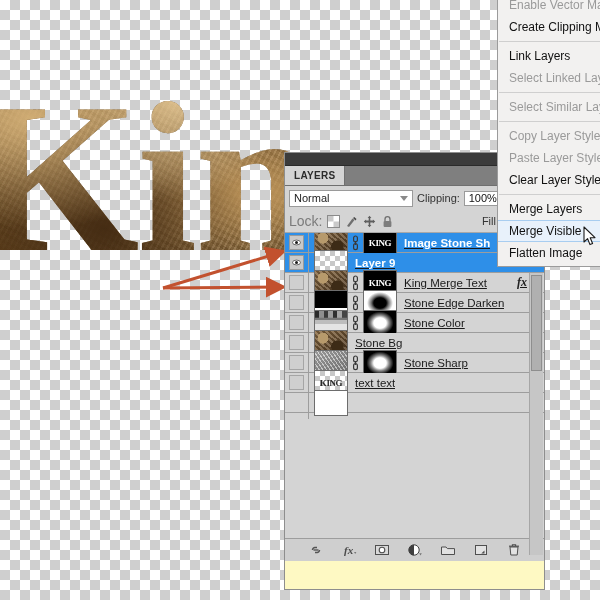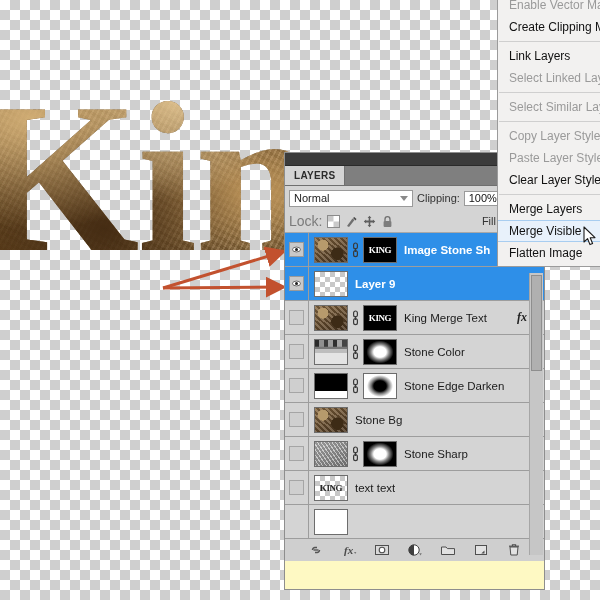--- a/index.html
+++ b/index.html
@@ -99,23 +99,23 @@
   }
   .lock-label{color:#7b7b7b;font-size:14px;}
   .lock-ico{width:13px;height:13px;display:block;}
   #lock-spacer{flex:1;}
 
   #layer-list{
     position:relative;background:#d4d4d4;
     height:305px;overflow:hidden;
   }
   .layer-row{
-    height:34px;display:flex;align-items:center;
+    height:20px;display:flex;align-items:center;
     border-bottom:1px solid #9d9d9d;
-    background:#d4d4d4;position:relative;box-sizing:border-box;
+    background:#d4d4d4;position:relative;box-sizing:border-box;text-decoration:underline;
   }
   .layer-row.selected{background:#2e8fe8;}
   .eye-cell{
     width:24px;height:33px;display:flex;align-items:center;justify-content:center;
     border-right:1px solid #9d9d9d;box-sizing:border-box;
   }
   .eye-box{width:15px;height:15px;border:1px solid #9a9a9a;background:#c9c9c9;display:flex;align-items:center;justify-content:center;box-sizing:border-box;}
   .eye-box.off{background:#cfcfcf;border-color:#a5a5a5;}
   .thumbs{display:flex;align-items:center;gap:3px;padding-left:5px;}
   .thumb{
@@ -332,45 +332,45 @@
           <svg style="width:8px;height:8px" viewBox="0 0 8 8">
             <path d="M1 2.5 L7 2.5 L4 6 Z" fill="#333"></path>
           </svg>
         </div>
       </div>
       <div class="layer-row">
         <div class="eye-cell">
           <div class="eye-box off"></div>
         </div>
         <div class="thumbs">
+          <div class="thumb black-grad"></div>
+          <svg class="link-ico" viewBox="0 0 9 16">
+            <rect x="2.6" y="1" width="3.8" height="6" rx="1.9" fill="none" stroke="#3a3a3a" stroke-width="1.2"></rect>
+            <rect x="2.6" y="8.6" width="3.8" height="6" rx="1.9" fill="none" stroke="#3a3a3a" stroke-width="1.2"></rect>
+            <path d="M4.5 6 V10" stroke="#3a3a3a" stroke-width="1.2"></path>
+          </svg>
+          <div class="thumb mask-black"></div>
+        </div>
+        <div class="layer-name">Stone Edge Darken</div>
+        <div class="row-right"></div>
+      </div>
+      <div class="layer-row">
+        <div class="eye-cell">
+          <div class="eye-box off"></div>
+        </div>
+        <div class="thumbs">
           <div class="thumb bw-bars"></div>
           <svg class="link-ico" viewBox="0 0 9 16">
             <rect x="2.6" y="1" width="3.8" height="6" rx="1.9" fill="none" stroke="#3a3a3a" stroke-width="1.2"></rect>
             <rect x="2.6" y="8.6" width="3.8" height="6" rx="1.9" fill="none" stroke="#3a3a3a" stroke-width="1.2"></rect>
             <path d="M4.5 6 V10" stroke="#3a3a3a" stroke-width="1.2"></path>
           </svg>
           <div class="thumb mask-white"></div>
         </div>
         <div class="layer-name">Stone Color</div>
-        <div class="row-right"></div>
-      </div>
-      <div class="layer-row">
-        <div class="eye-cell">
-          <div class="eye-box off"></div>
-        </div>
-        <div class="thumbs">
-          <div class="thumb black-grad"></div>
-          <svg class="link-ico" viewBox="0 0 9 16">
-            <rect x="2.6" y="1" width="3.8" height="6" rx="1.9" fill="none" stroke="#3a3a3a" stroke-width="1.2"></rect>
-            <rect x="2.6" y="8.6" width="3.8" height="6" rx="1.9" fill="none" stroke="#3a3a3a" stroke-width="1.2"></rect>
-            <path d="M4.5 6 V10" stroke="#3a3a3a" stroke-width="1.2"></path>
-          </svg>
-          <div class="thumb mask-black"></div>
-        </div>
-        <div class="layer-name">Stone Edge Darken</div>
         <div class="row-right"></div>
       </div>
       <div class="layer-row">
         <div class="eye-cell">
           <div class="eye-box off"></div>
         </div>
         <div class="thumbs">
           <div class="thumb stone"></div>
         </div>
         <div class="layer-name">Stone Bg</div>

